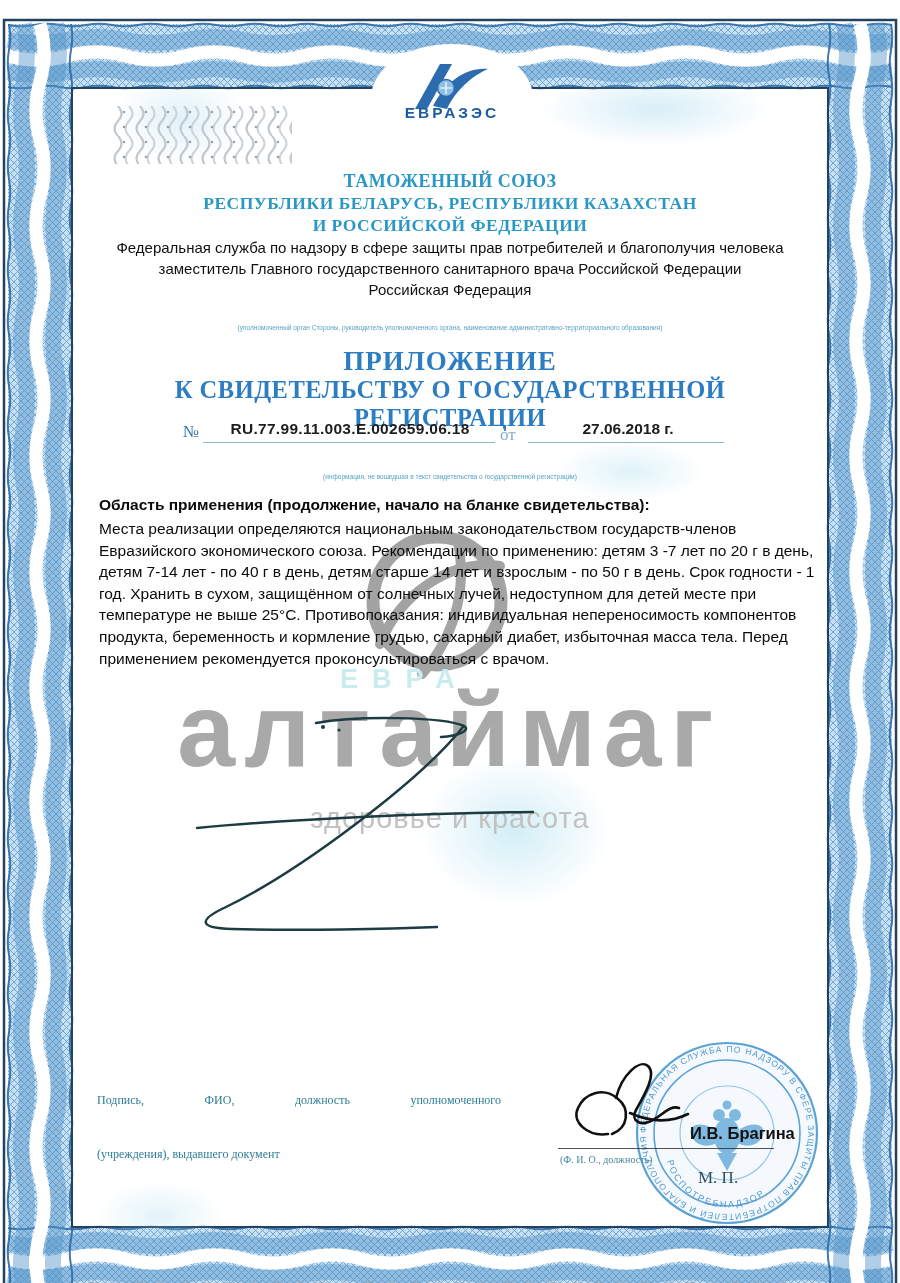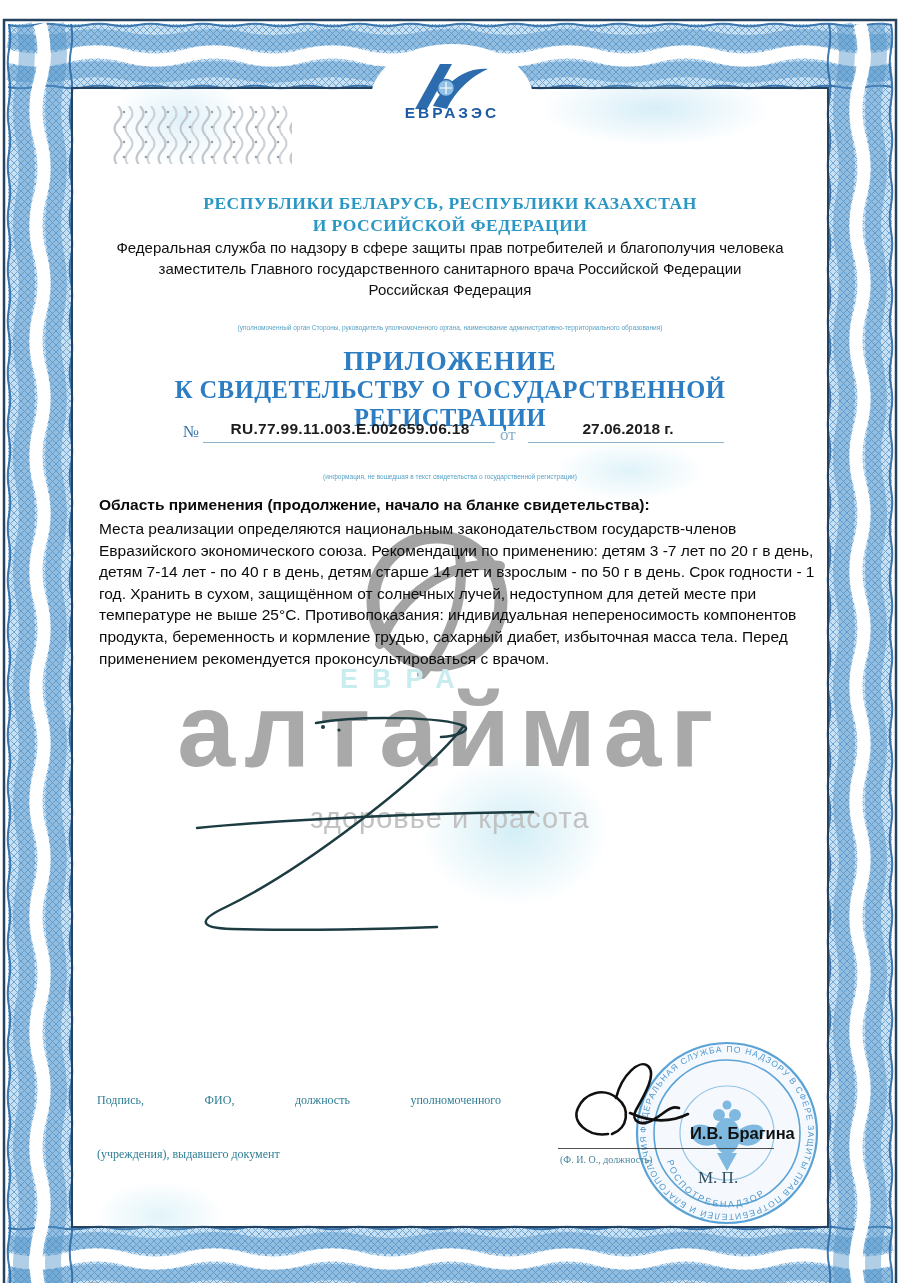--- a/index.html
+++ b/index.html
@@ -141,20 +141,21 @@
     </g>
     <g fill="#2c6cae">
       <path d="M85,78 L110,33 L122,33 L97,78 Z"></path>
       <path d="M103,75 C115,52 135,36 158,38 C143,44 125,60 117,78 Z"></path>
       <circle cx="116" cy="57" r="8.5" fill="#8fc0e4" stroke="#2c6cae" stroke-width="1.5"></circle>
       <path d="M110,57 L122,57 M116,51 L116,63" stroke="#ffffff" stroke-width="1.2"></path>
     </g>
   </svg>
   <div id="emblem-label" class="abs ctr">ЕВРАЗЭС</div>
 
+  <div id="hline1" class="abs ctr serif hblue">ТАМОЖЕННЫЙ СОЮЗ</div>
   <div id="hline2" class="abs ctr serif hblue">РЕСПУБЛИКИ БЕЛАРУСЬ, РЕСПУБЛИКИ КАЗАХСТАН</div>
   <div id="hline3" class="abs ctr serif hblue">И РОССИЙСКОЙ ФЕДЕРАЦИИ</div>
   <div id="hagency" class="abs ctr hblack">Федеральная служба по надзору в сфере защиты прав потребителей и благополучия человека</div>
   <div id="hofficial" class="abs ctr hblack">заместитель Главного государственного санитарного врача Российской Федерации</div>
   <div id="hcountry" class="abs ctr hblack">Российская Федерация</div>
   <div id="hnote" class="abs ctr">(уполномоченный орган Стороны, руководитель уполномоченного органа, наименование административно-территориального образования)</div>
 
   <div id="title2" class="abs ctr serif title">К СВИДЕТЕЛЬСТВУ О ГОСУДАРСТВЕННОЙ РЕГИСТРАЦИИ</div>
   <div id="title1" class="abs ctr serif title">ПРИЛОЖЕНИЕ</div>
 

